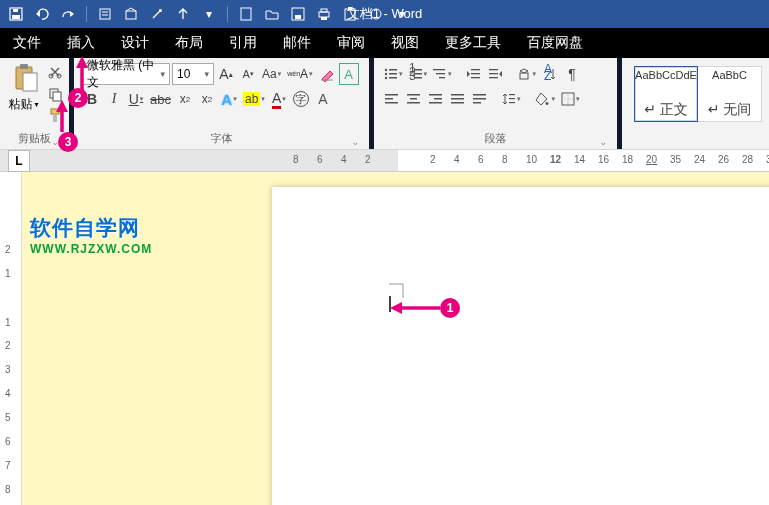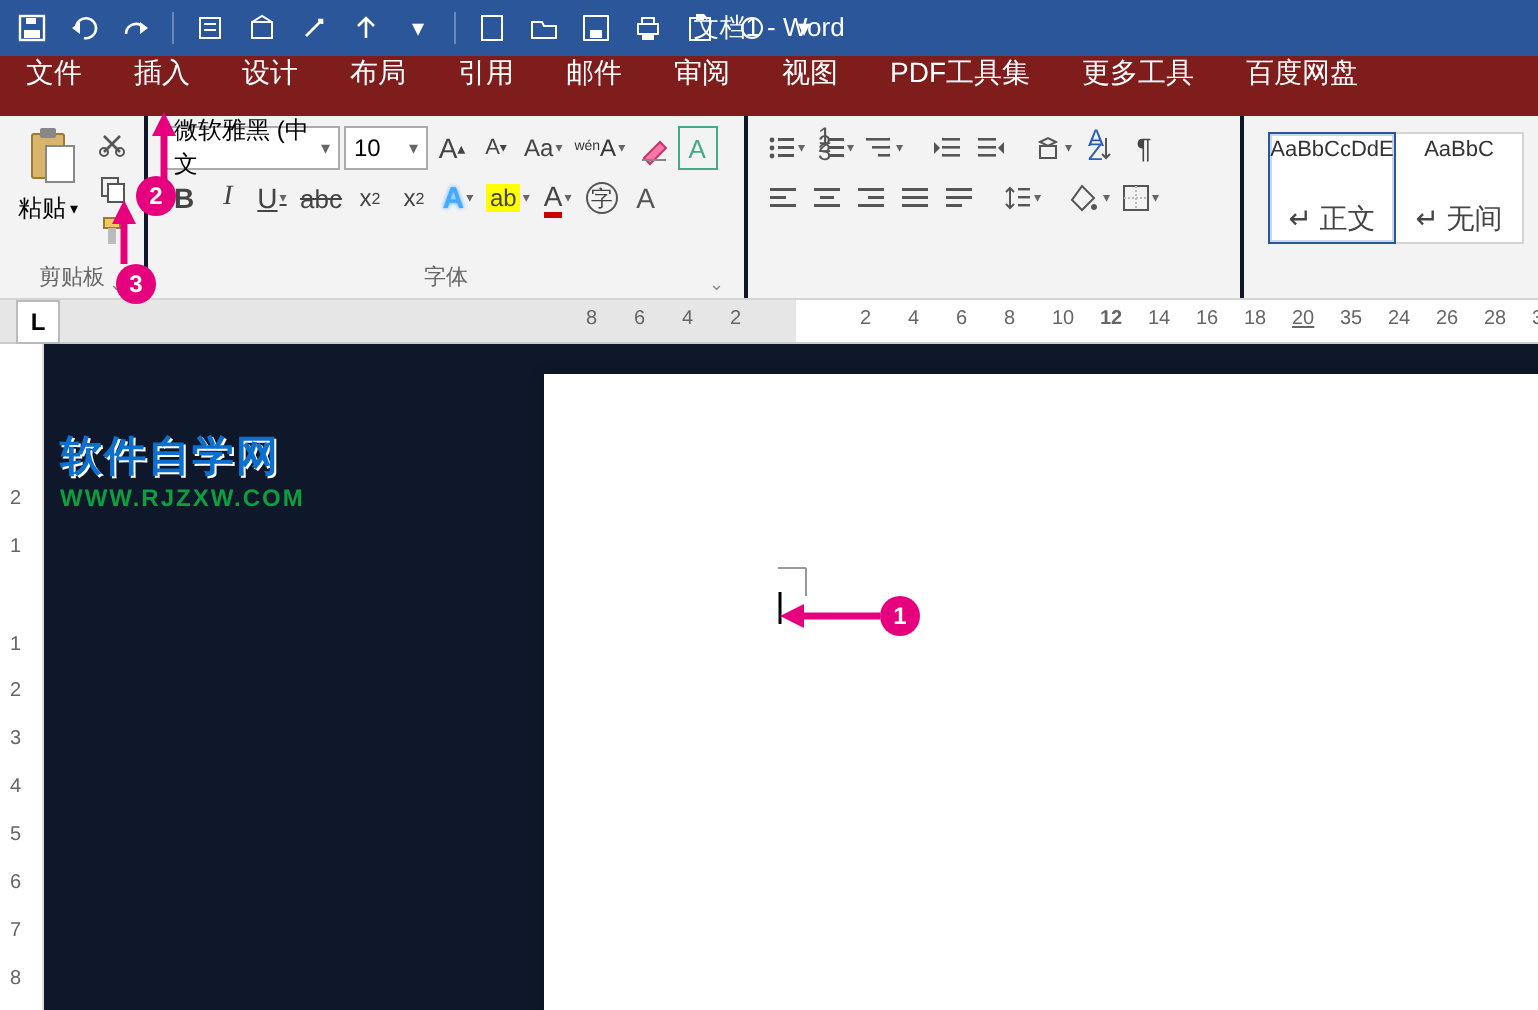--- a/index.html
+++ b/index.html
@@ -2,25 +2,25 @@
 <html><head>
 <meta charset="utf-8">
 <style>
 *{margin:0;padding:0;box-sizing:border-box;font-family:"Microsoft YaHei",SimSun,sans-serif;font-size:12px;user-select:none}
 body{width:769px;height:505px;overflow:hidden;background:#fff}
 .titlebar{height:28px;background:#2b579a;display:flex;align-items:center;color:#fff;position:relative}
 .qat{display:flex;align-items:center;gap:6px;padding:0 6px}
 .qat-btn{width:20px;height:20px;display:flex;align-items:center;justify-content:center;color:#fff;cursor:pointer}
 .qat-sep{width:1px;height:16px;background:rgba(255,255,255,.3);margin:0 2px}
 .doc-title{position:absolute;left:50%;transform:translateX(-50%);font-size:13px;font-weight:400;white-space:nowrap}
-.menubar{height:30px;background:#7f1d1d;display:flex;align-items:flex-start}
+.menubar{height:30px;background:#000000;display:flex;align-items:center}
 .tab{padding:0 13px;display:flex;align-items:center;color:#fff;font-size:14px;cursor:pointer;position:relative}
 .tab.active{background:#f3f3f3;color:#2b579a}
 .ribbon{height:92px;background:#f3f3f3;border-bottom:1px solid #d4d4d4;display:flex;position:relative}
-.rgroup{border-right:2px solid #0f172a;display:flex;flex-direction:column;padding:2px 4px 0}
+.rgroup{border-right:5px solid #0f172a;display:flex;flex-direction:column;padding:2px 4px 0}
 .rgroup-body{flex:1;display:flex;align-items:flex-start;gap:2px}
 .rgroup-label{text-align:center;font-size:11px;color:#666;padding:2px 0 3px;position:relative}
 .rgroup-label::after{content:"⌄";position:absolute;right:6px;bottom:2px;font-size:9px;color:#888}
 .bigbtn{width:40px;display:flex;flex-direction:column;align-items:center;padding-top:2px;cursor:pointer}
 .bigbtn-icon{width:32px;height:32px;display:flex;align-items:center;justify-content:center}
 .bigbtn-label{font-size:12px;margin-top:2px;display:flex;align-items:center}
 .vcol{display:flex;flex-direction:column;gap:2px;padding-top:2px}
 .sbtn{width:20px;height:20px;display:flex;align-items:center;justify-content:center;cursor:pointer;color:#444}
 .row{display:flex;align-items:center;gap:2px;height:22px}
 .fontbox{width:88px;height:22px;border:1px solid #ababab;background:#fff;display:flex;align-items:center;padding:0 4px;font-size:12px}
@@ -36,21 +36,21 @@
 .style-name{font-size:14px;color:#444}
 .ruler-area{height:22px;background:#e6e6e6;display:flex;border-bottom:1px solid #ccc}
 .tab-sel{width:22px;height:22px;border:1px solid #bbb;background:#fff;margin:0 4px 0 8px;display:flex;align-items:center;justify-content:center;font-weight:bold;font-size:12px}
 .hruler{flex:1;position:relative;background:#e6e6e6;overflow:hidden}
 .hruler .page-area{position:absolute;left:364px;right:0;top:0;bottom:0;background:#fff}
 .hruler .num{position:absolute;top:4px;font-size:10px;color:#666}
 .hruler .marker{position:absolute;top:0;width:0;height:0}
 .workspace{display:flex;height:calc(505px - 28px - 30px - 92px - 22px)}
 .vruler{width:22px;background:#fff;border-right:1px solid #ddd;position:relative}
 .vruler .vm{position:absolute;left:5px;font-size:10px;color:#666}
-.gray-area{flex:1;background:#0f172a;position:relative;overflow:hidden}
+.gray-area{flex:1;background:#fef9c3;position:relative;overflow:hidden}
 .page{position:absolute;left:250px;top:15px;width:700px;height:900px;background:#fff;box-shadow:0 0 6px rgba(0,0,0,.25)}
 .cursor-mark{position:absolute;left:365px;top:110px}
 .watermark{position:absolute;left:8px;top:42px;pointer-events:none}
 .wm1{font-size:21px;font-weight:bold;color:#0a6fcf;text-shadow:1px 1px #fff;letter-spacing:1px}
 .wm2{font-size:12px;font-weight:bold;color:#0a9f3f;letter-spacing:1px}
 .annot{position:absolute;pointer-events:none}
 .circle{width:20px;height:20px;border-radius:50%;background:#e6007e;color:#fff;display:flex;align-items:center;justify-content:center;font-size:12px;font-weight:bold}
 .svgannot{position:absolute;overflow:visible}
 svg{overflow:visible}
 </style>
@@ -144,21 +144,20 @@
 
 <div class="menubar">
   <div class="tab">文件</div>
   <div class="tab">插入</div>
   <div class="tab">设计</div>
   <div class="tab">布局</div>
   <div class="tab">引用</div>
   <div class="tab">邮件</div>
   <div class="tab">审阅</div>
   <div class="tab">视图</div>
-  <div class="tab">PDF工具集</div>
   <div class="tab">更多工具</div>
   <div class="tab">百度网盘</div>
 </div>
 
 <div class="ribbon">
 
   <div class="rgroup" style="width:74px">
     <div class="rgroup-body">
       <div class="bigbtn">
         <div class="bigbtn-icon">
@@ -362,20 +361,21 @@
             </svg>
           </div>
         <div class="ribbtn dd">
             <svg width="14" height="14">
               <rect x="1" y="1" width="12" height="12" fill="none" stroke="#555"></rect>
               <path d="M1 7h12M7 1v12" stroke="#bbb" stroke-dasharray="1"></path>
             </svg>
           </div>
       </div>
     </div>
+    <div class="rgroup-label">段落</div>
   </div>
 
   <div class="rgroup" style="border-right:none;flex:1">
     <div class="rgroup-body" style="padding:4px 0 0 6px">
       <div class="style-gal">
         <div class="style-item sel">
           <div class="style-prev">AaBbCcDdE</div>
           <div class="style-name">↵ 正文</div>
         </div>
         <div class="style-item" style="border-left:none">

